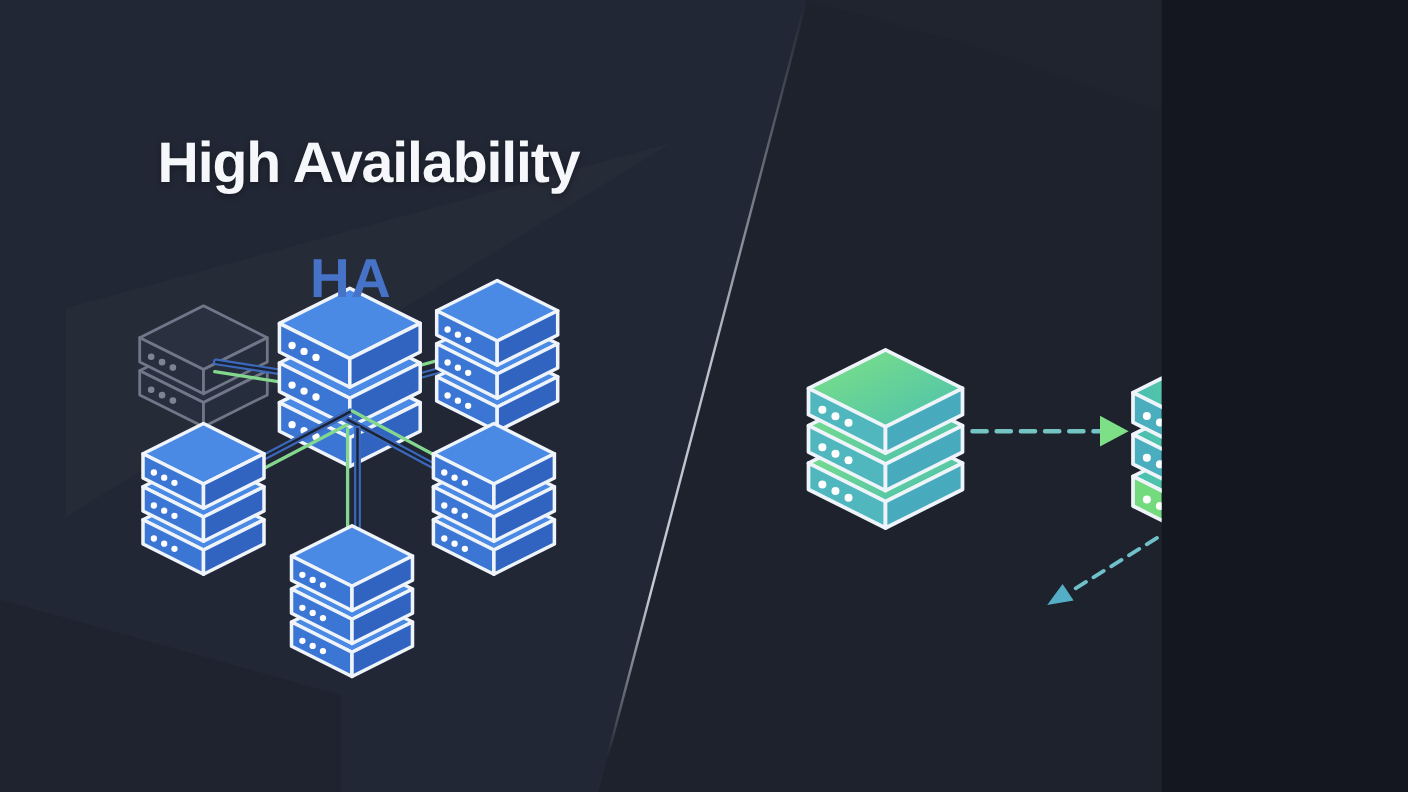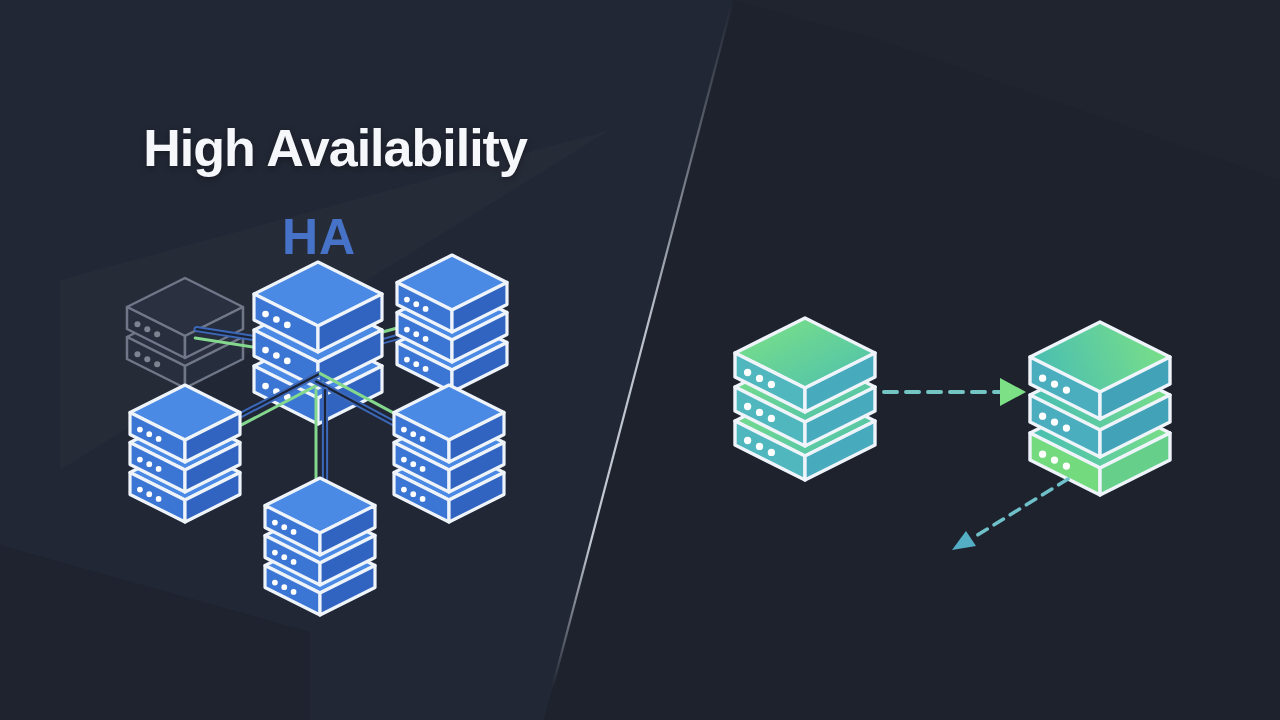--- a/index.html
+++ b/index.html
@@ -1,31 +1,31 @@
 <!DOCTYPE html>
 <html><head>
 <meta charset="utf-8">
 <style>
   html,body{margin:0;padding:0;background:#14171f;}
   .stage{
-    position:relative;width:1280px;height:720px;overflow:hidden;
+    position:relative;width:1056px;height:720px;overflow:hidden;
     font-family:"Liberation Sans", sans-serif;
     background:#1d222d;
   }
   .stage svg{position:absolute;left:0;top:0;}
   .panel-title{
     position:absolute;line-height:1;font-weight:700;font-size:52px;
     letter-spacing:-1px;text-align:center;color:#f5f7fa;
     text-shadow:0 2px 6px rgba(0,0,0,0.35);
   }
   #left-title{left:70px;top:122px;width:530px;}
   #right-title{left:783px;top:122px;width:300px;}
   .cluster-label{
     position:absolute;line-height:1;font-weight:600;font-size:50px;
-    text-align:center;letter-spacing:1px;
+    text-align:center;letter-spacing:1px;margin-top:16px;
   }
   #ha-label{left:244px;top:212px;width:150px;}
 </style>
 </head>
 <body>
 
 <div class="stage">
 
   <svg id="diagram" width="1280" height="720" viewBox="0 0 1280 720">
     <defs>

